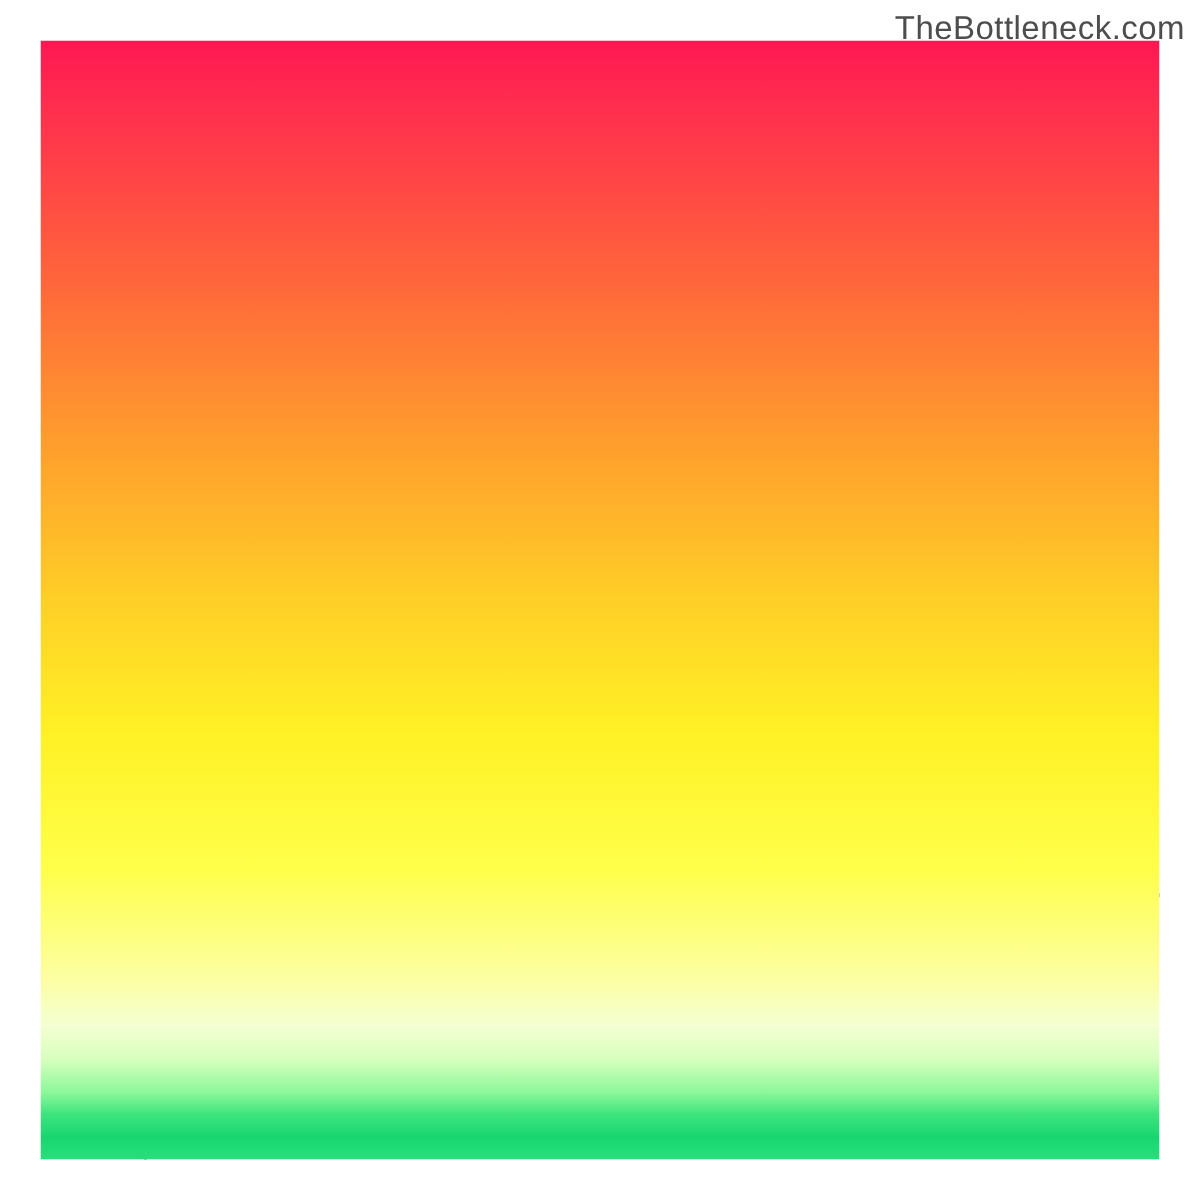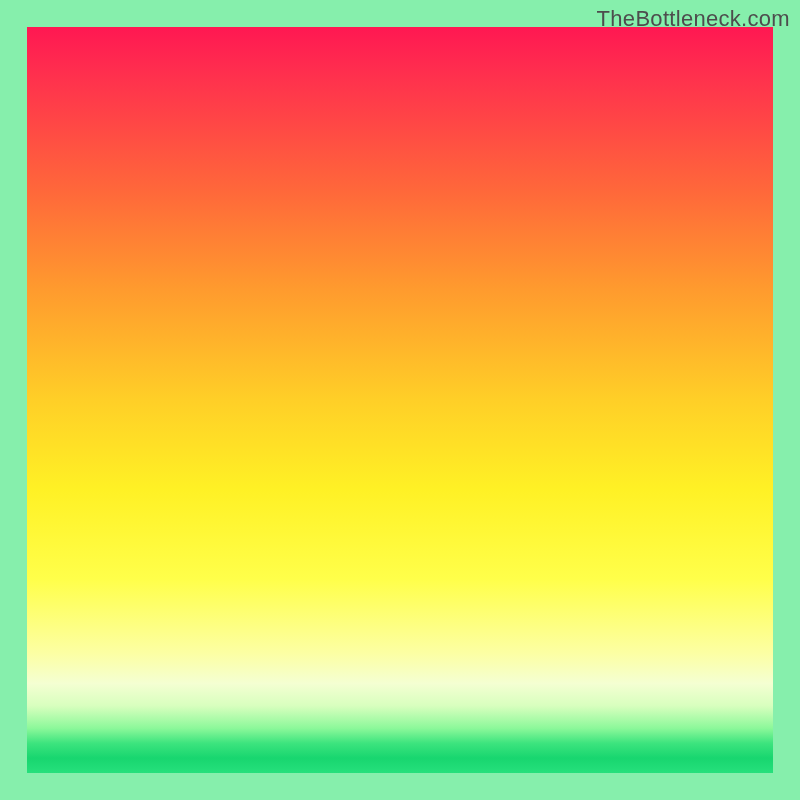--- a/index.html
+++ b/index.html
@@ -1,21 +1,21 @@
 <!DOCTYPE html>
 <html><head>
 <meta charset="utf-8">
 <style>
   * { margin: 0; padding: 0; box-sizing: border-box; }
   html, body { width: 800px; height: 800px; overflow: hidden; background: #000; }
   .frame {
     position: relative;
     width: 800px;
     height: 800px;
-    background: #86efac;
+    background: #ffffff;
   }
   .watermark {
     position: absolute;
     top: 6px;
     right: 10px;
     font-family: Arial, Helvetica, sans-serif;
     font-size: 22px;
     color: #4d4d4d;
     font-weight: 500;
     letter-spacing: 0.3px;

